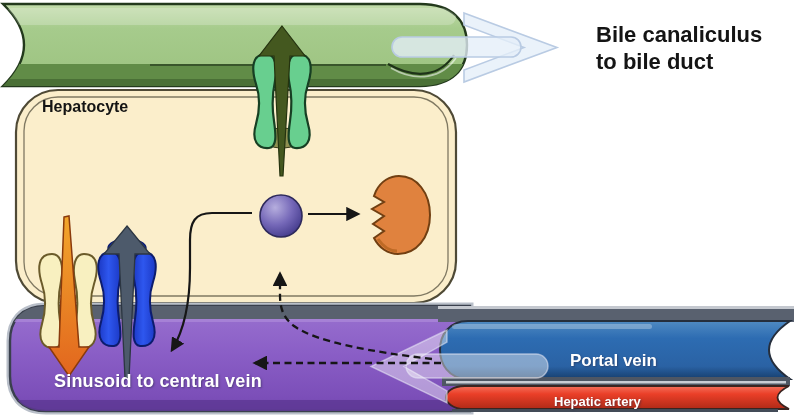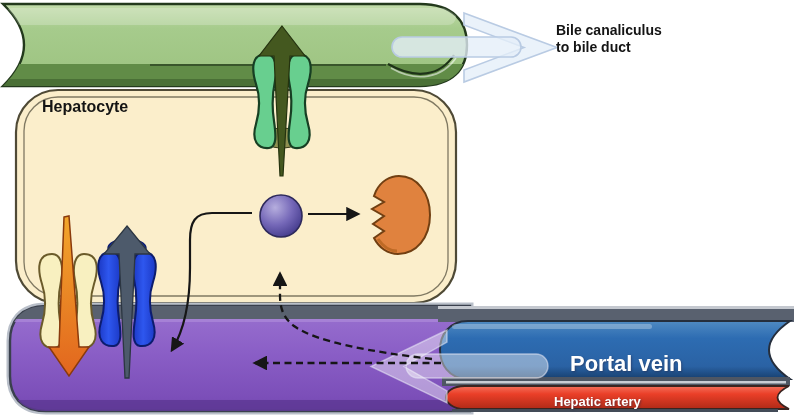--- a/index.html
+++ b/index.html
@@ -3,23 +3,23 @@
 <meta charset="utf-8">
 <style>
   html,body{margin:0;padding:0;background:#fff;}
   .stage{position:relative;width:800px;height:416px;background:#fff;overflow:hidden;
          font-family:"Liberation Sans", sans-serif;}
   .stage svg{position:absolute;left:0;top:0;}
   .label{position:absolute;white-space:pre-line;line-height:1.22;}
   .label-dark{color:#141414;font-weight:700;}
   .label-light{color:#ffffff;font-weight:700;text-shadow:1px 1px 2px rgba(40,40,70,.5);}
   .label-hepatocyte{left:42px;top:97px;font-size:16px;}
-  .label-bile{left:556px;top:22px;font-size:14px;}
+  .label-bile{left:596px;top:22px;font-size:22px;}
   .label-sinusoid{left:54px;top:371px;font-size:18px;letter-spacing:.2px;}
-  .label-portal{left:570px;top:351px;font-size:22px;}
+  .label-portal{left:570px;top:351px;font-size:17px;}
   .label-artery{left:554px;top:386px;font-size:13px;margin-top:8px;}
 </style>
 </head>
 <body>
 
 <div class="stage">
 <svg width="800" height="416" viewBox="0 0 800 416">
   <defs>
     <marker id="ah" viewBox="0 0 10 10" refX="8.2" refY="5" markerWidth="6.5" markerHeight="6.5" orient="auto-start-reverse">
       <path d="M0,0 L10,5 L0,10 z" fill="#161616"></path>
@@ -160,15 +160,16 @@
     <rect x="406" y="354" width="142" height="24" rx="12"></rect>
   </g>
 
   <path d="M 441 363 L 255 363" stroke="#161616" stroke-width="2.3" stroke-dasharray="7 4.5" fill="none" marker-end="url(#ah)"></path>
   <path d="M 432 359 C 372 352 316 342 294 326 C 282 317 280 306 280 295 L 280 274" stroke="#161616" stroke-width="2.3" stroke-dasharray="7 4.5" fill="none" marker-end="url(#ah)"></path>
 </svg>
 
 <div class="label label-dark label-hepatocyte">Hepatocyte</div>
 <div class="label label-dark label-bile">Bile canaliculus
 to bile duct</div>
+<div class="label label-light label-sinusoid">Sinusoid to central vein</div>
 <div class="label label-light label-portal">Portal vein</div>
 <div class="label label-light label-artery">Hepatic artery</div>
 </div>
 
 </body></html>

